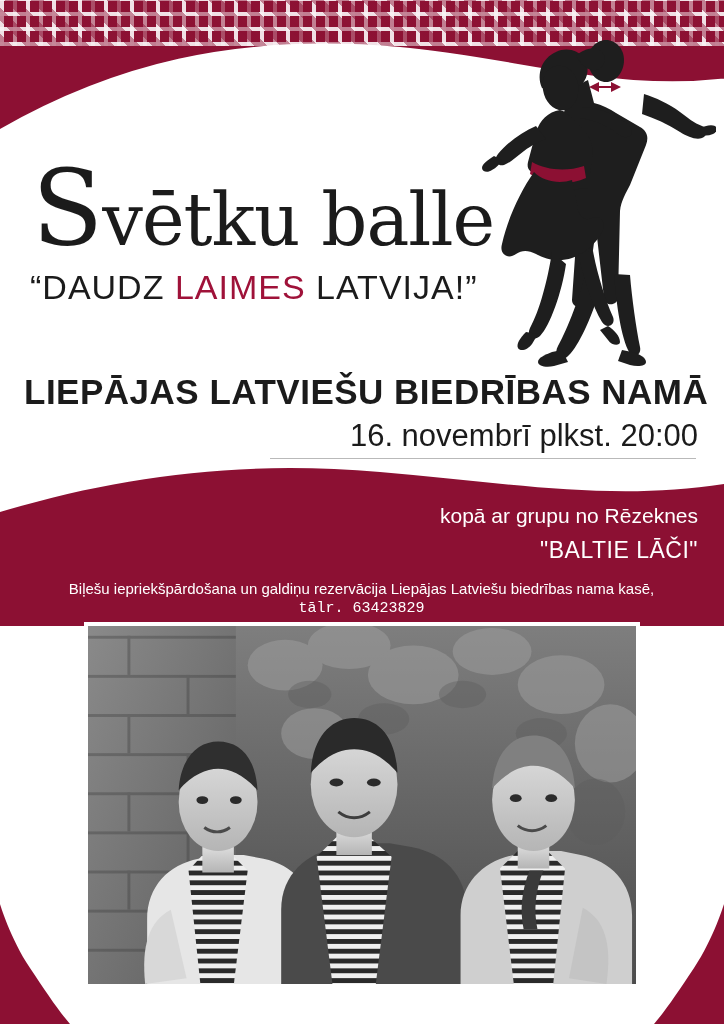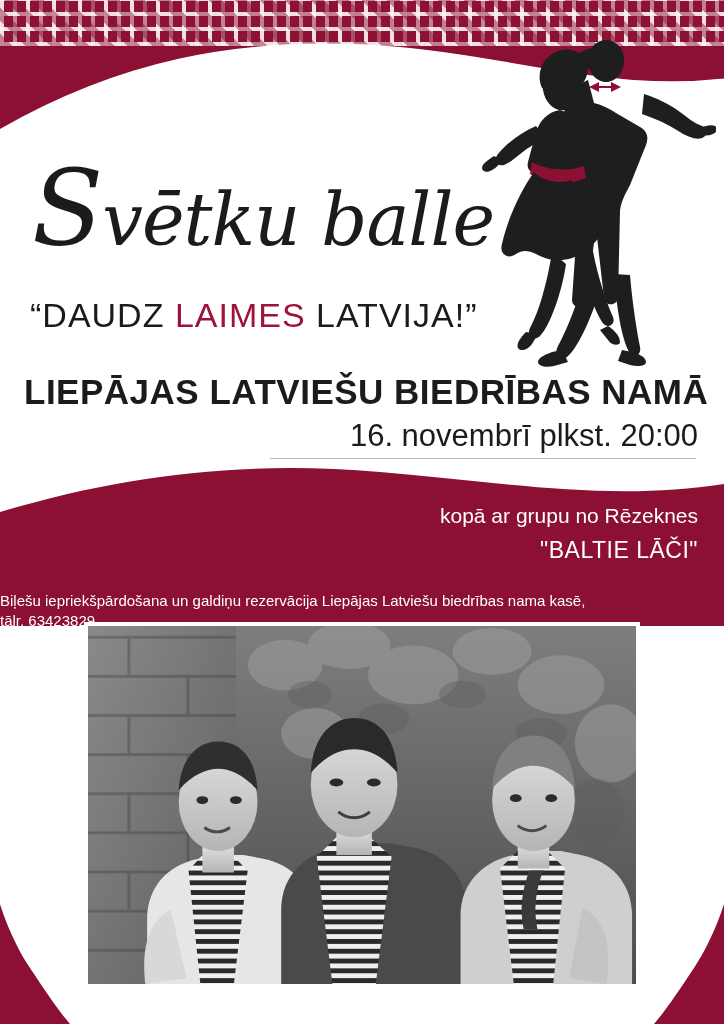--- a/index.html
+++ b/index.html
@@ -80,41 +80,39 @@
     width: 260px;
     height: 360px;
   }
 
   
   .script-title {
     position: absolute;
     left: 32px;
     top: 168px;
     font-family: "DejaVu Serif", serif;
-    font-style: italic;
     font-size: 72px;
     line-height: 1;
     color: #1b1b1b;
     letter-spacing: -1px;
     white-space: nowrap;
     text-align: right;
   }
   .script-title .cap {
     font-size: 104px;
     line-height: .8;
   }
   .subtitle {
     position: absolute;
     left: 30px;
     top: 268px;
     font-size: 34px;
     letter-spacing: 1px;
     color: #1b1b1b;
     white-space: nowrap;
-    margin-top: 28px;
   }
   .subtitle .accent {
     color: #9f1239;
   }
 
   .venue {
     position: absolute;
     left: 24px;
     top: 372px;
     font-size: 35px;
@@ -165,27 +163,28 @@
     right: 26px;
     top: 537px;
     font-size: 23px;
     color: #ffffff;
     letter-spacing: .5px;
     white-space: nowrap;
   }
   .band-info {
     position: absolute;
     left: 0;
-    top: 591px;
+    top: 579px;
     width: 723px;
+    text-align: center;
     font-size: 15px;
     color: #ffffff;
     line-height: 1.35;
   }
-  .band-info .l2 { display: block; }
+  .band-info .l2 { display: block; font-family: Liberation Mono, monospace; }
 
   
   .photo-frame {
     position: absolute;
     left: 84px;
     top: 622px;
     width: 556px;
     height: 366px;
     background: #ffffff;
     padding: 4px;

